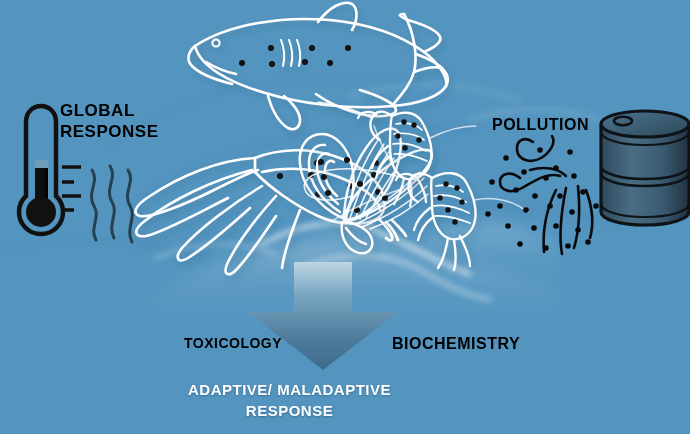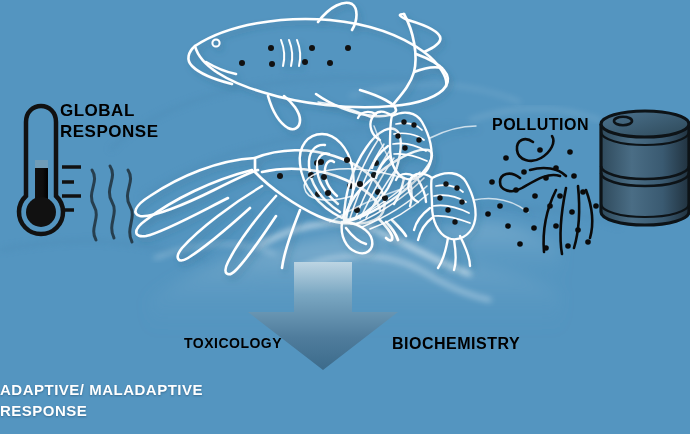--- a/index.html
+++ b/index.html
@@ -53,20 +53,21 @@
   #label-biochemistry {
     left: 392px;
     top: 335px;
     font-size: 16px;
     color: #000000;
   }
   #label-response {
     left: 0px;
     top: 379px;
     width: 579px;
+    text-align: center;
     font-size: 15px;
     line-height: 21px;
     color: #ffffff;
     text-shadow: 0 1px 2px rgba(20,60,90,.45);
   }
 </style>
 </head>
 <body>
 
 <div id="scene">

